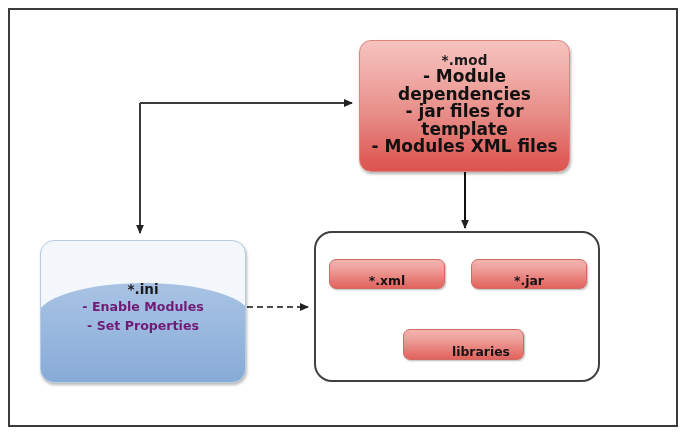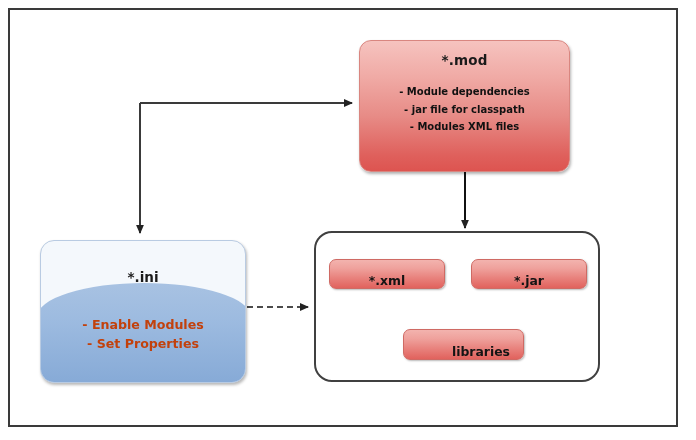--- a/index.html
+++ b/index.html
@@ -63,38 +63,37 @@
     box-shadow: 1px 2px 3px rgba(0,0,0,0.30);
     padding-top: 11px;
   }
   #mod-box .node-title {
     font-size: 13.5px;
     font-weight: bold;
     color: #1a1a1a;
     letter-spacing: 0.2px;
   }
   #mod-box .node-lines {
-    margin-top: 15px;
-    font-size: 10px;
+    font-size: 17px;
     font-weight: bold;
     color: #111111;
     line-height: 17.5px;
   }
   
   #ini-box {
     left: 40px;
     top: 240px;
     width: 206px;
     height: 143px;
     border-radius: 14px;
     border: 1px solid #b9cbe2;
     background: #f4f8fc;
     box-shadow: 1px 2px 3px rgba(0,0,0,0.28);
     overflow: hidden;
-    padding-top: 28px;
+    padding-top: 40px;
   }
   
   #ini-wave {
     position: absolute;
     left: -4px;
     top: 42px;
     width: 214px;
     height: 104px;
     border-top-left-radius: 50% 34px;
     border-top-right-radius: 50% 34px;
@@ -103,24 +102,23 @@
   #ini-box .node-title {
     position: relative;
     z-index: 2;
     font-size: 13.5px;
     font-weight: bold;
     color: #1a1a1a;
   }
   #ini-box .node-lines {
     position: relative;
     z-index: 2;
-    margin-top: 30px;
     font-size: 12.6px;
     font-weight: bold;
-    color: #c2410c;
+    color: #701a75;
     line-height: 19px;
   }
   
   #artifacts-container {
     position: absolute;
     left: 314px;
     top: 231px;
     width: 286px;
     height: 151px;
     border: 2px solid #404040;
@@ -173,21 +171,21 @@
 
     <path d="M465,172 L465,228" stroke="#111111" stroke-width="2" fill="none" marker-end="url(#arrowhead)"></path>
 
     <path d="M247,307 L308,307" stroke="#111111" stroke-width="1.7" fill="none" stroke-dasharray="6,4" marker-end="url(#arrowhead-dash)"></path>
   </svg>
 
   <div class="node" id="mod-box">
     <div class="node-title">*.mod</div>
     <div class="node-lines">
       <div>- Module dependencies</div>
-      <div>- jar file for classpath</div>
+      <div>- jar files for template</div>
       <div>- Modules XML files</div>
     </div>
   </div>
 
   <div class="node" id="ini-box">
     <div id="ini-wave"></div>
     <div class="node-title">*.ini</div>
     <div class="node-lines">
       <div>- Enable Modules</div>
       <div>- Set Properties</div>

